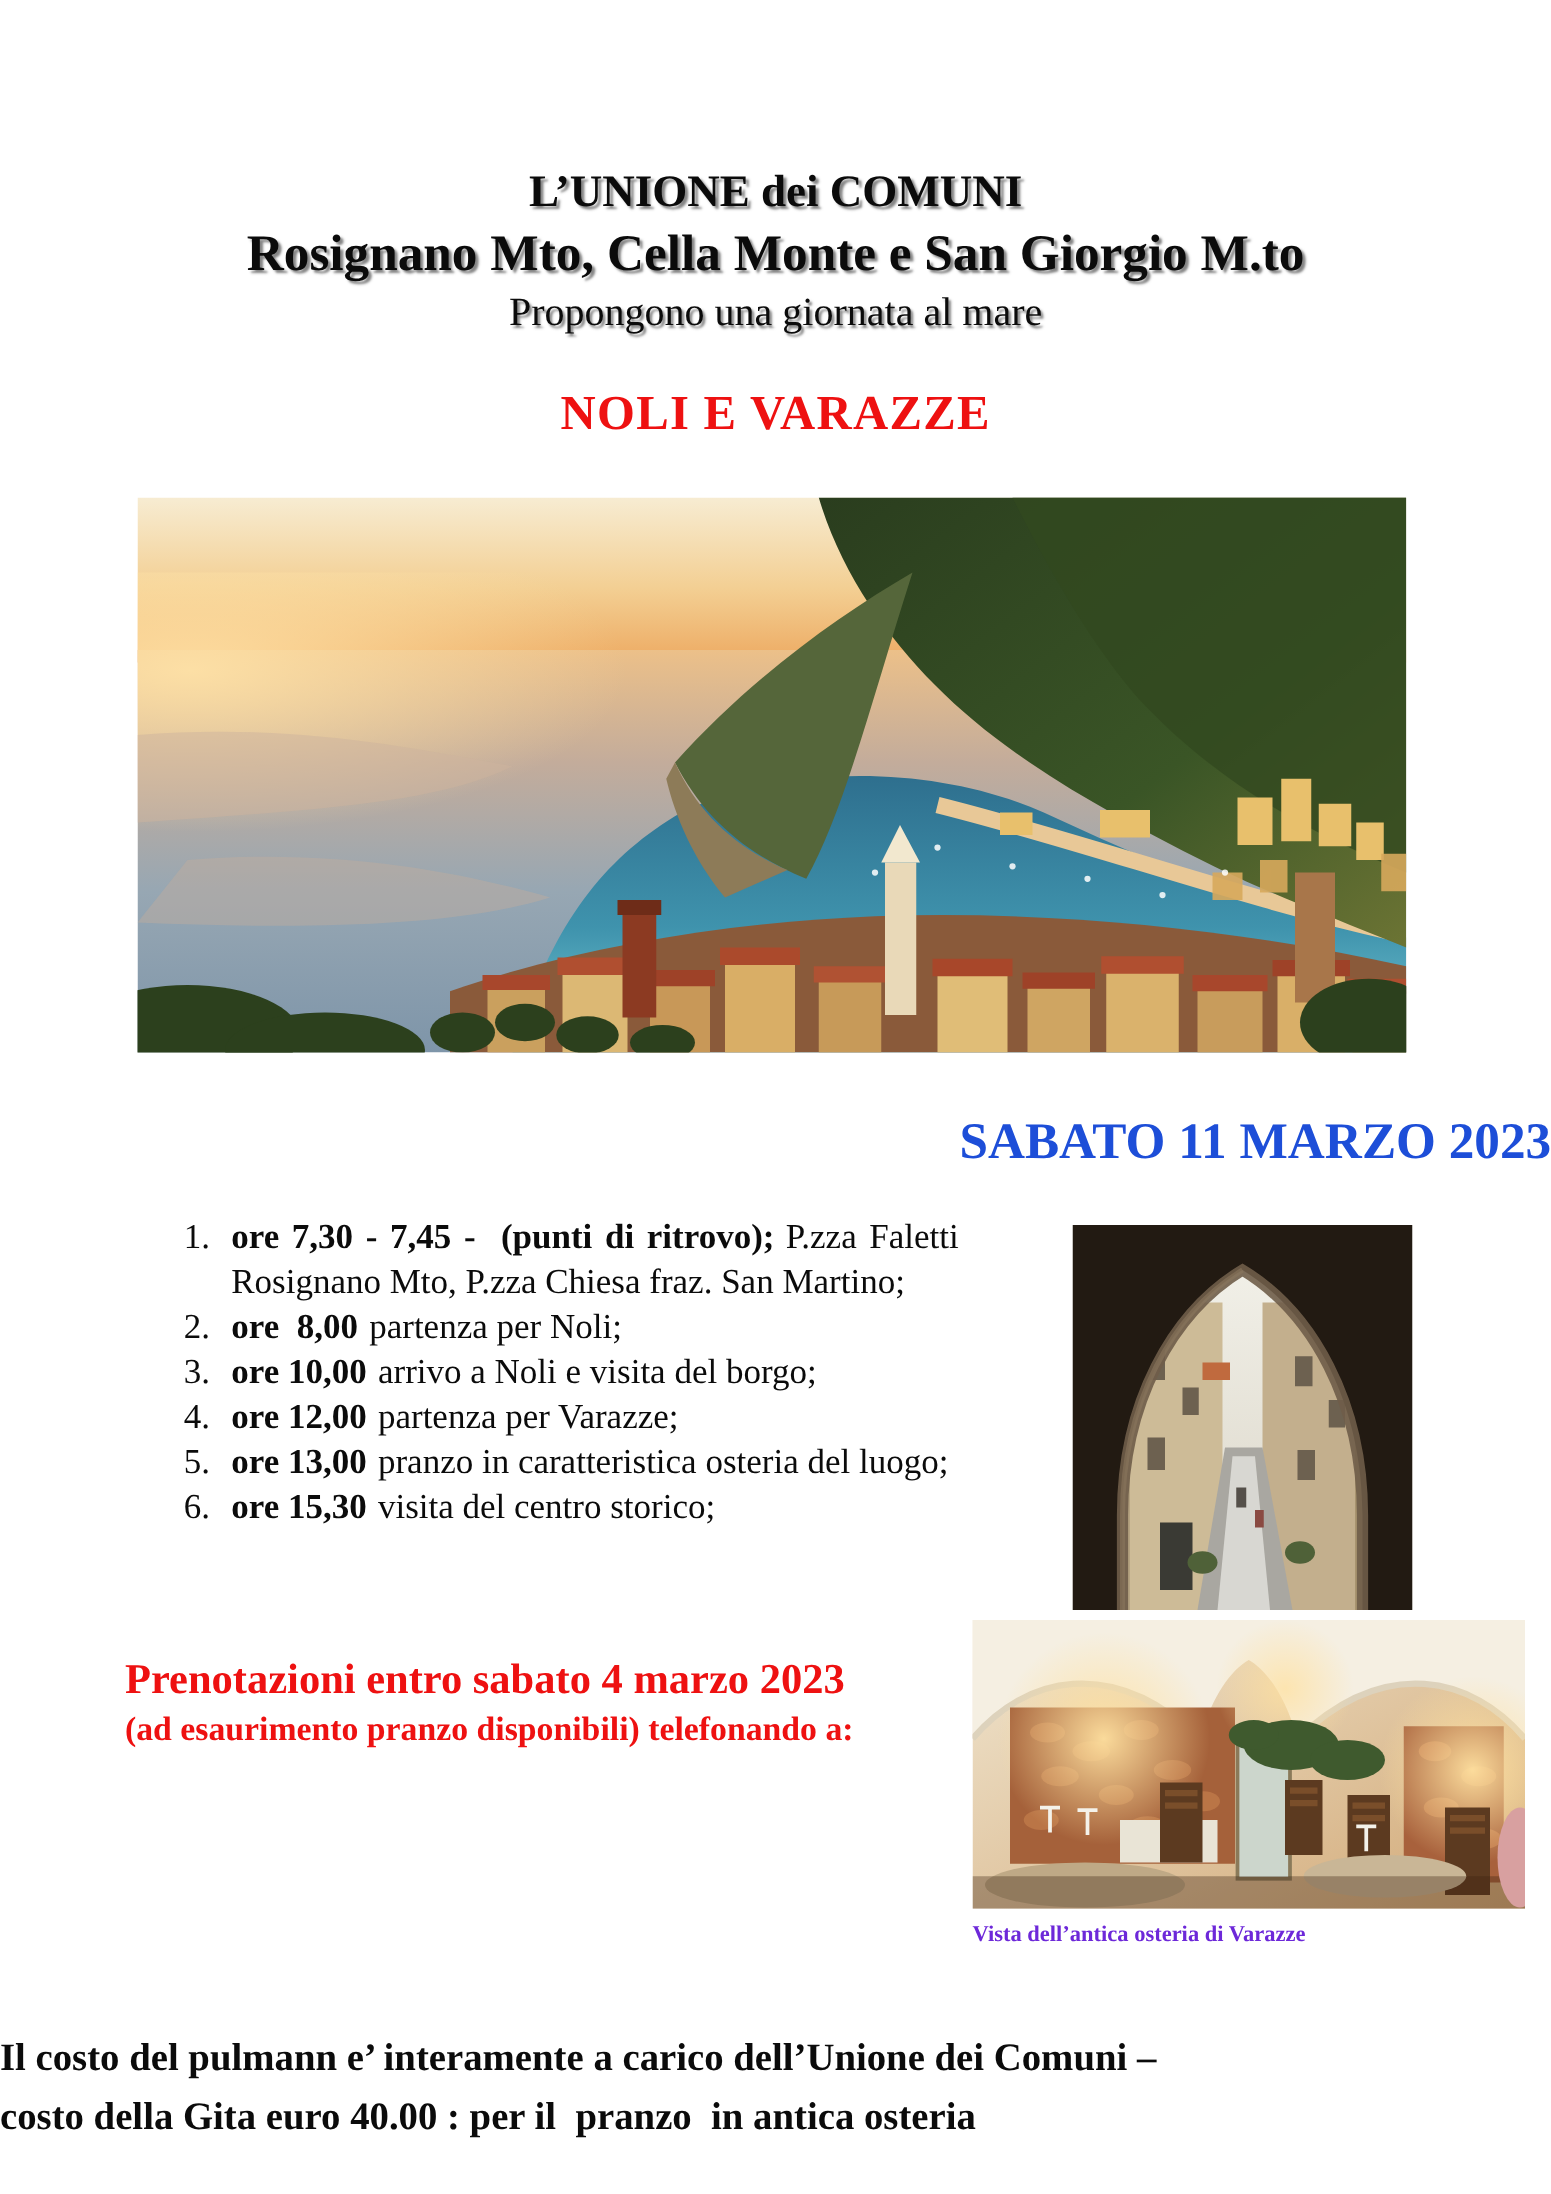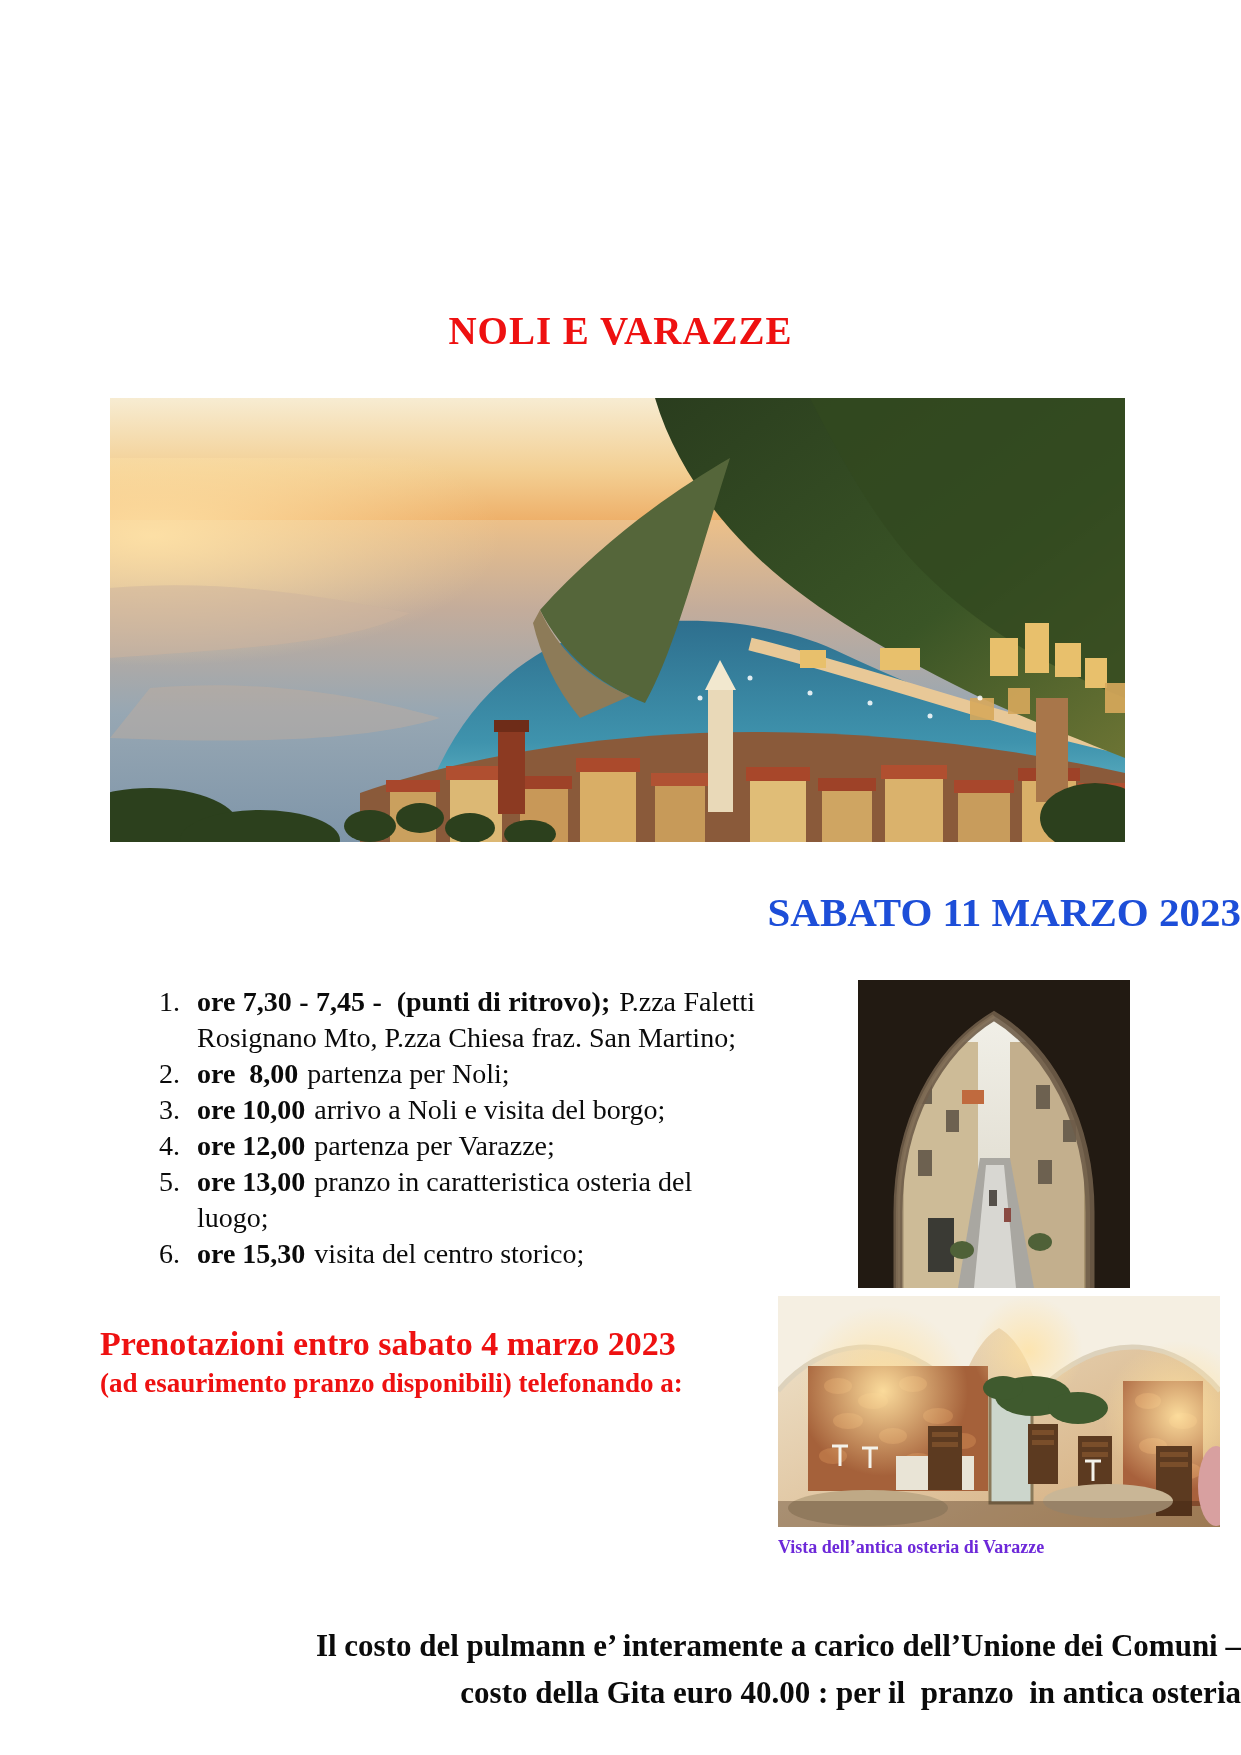--- a/index.html
+++ b/index.html
@@ -42,45 +42,50 @@
   #osteria-photo{ left:778px; top:1296px; width:442px;  height:231px; }
   .osteria-caption {
     position:absolute; left:778px; top:1537px; width:442px; text-align:left;
     font-size:18px; font-weight:bold; color:#6d28d9;
   }
   
   .itinerary {
     position:absolute; left:143px; top:968px; width:628px;
     font-size:28px; line-height:36px;
   }
-  .itinerary ol { list-style:none; margin:16px; padding:0; }
+  .itinerary ol { list-style:none; margin:4px; padding:0; }
   .itinerary li { padding-left:38px; margin:0; }
   .itinerary li.justify { text-align:justify; }
   .it-num { display:inline-block; width:38px; margin-left:-38px; }
   .it-time { white-space:pre-wrap; margin-right:9px; }
   .it-text { white-space:normal; }
   
   .booking { position:absolute; left:100px; top:1322px; width:680px; }
   .booking-heading { font-size:34px; font-weight:bold; color:#ee1111; line-height:44px; }
   .booking-subheading { font-size:27px; font-weight:bold; color:#ee1111; line-height:34px; }
   .contacts { margin-top:16px; font-size:28px; line-height:37px; }
   .contact-row { padding-left:44px; }
   .contact-label { display:inline-block; width:44px; margin-left:-44px; }
   
   .footer {
-    position:absolute; top:1622px; left:0; width:100%; text-align:right;
+    position:absolute; top:1622px; left:0; width:100%; text-align:left;
     font-size:31px; font-weight:bold; line-height:47px;
   }
   .footer div { white-space:pre-wrap; }
 </style>
 </head>
 <body>
 
 <div class="page">
 
+  <div class="header">
+    <div class="title1">L’UNIONE dei COMUNI</div>
+    <div class="title2">Rosignano Mto, Cella Monte e San Giorgio M.to</div>
+    <div class="title3">Propongono una giornata al mare</div>
+  </div>
   <div class="destination">NOLI E VARAZZE</div>
 
   <span class="photo" id="main-photo">
     <svg width="1015" height="444" viewBox="0 0 1015 444" xmlns="http://www.w3.org/2000/svg">
       <defs>
         <linearGradient id="skyg" x1="0" y1="0" x2="0" y2="1">
           <stop offset="0" stop-color="#f7ecd2"></stop>
             <stop offset="0.55" stop-color="#f3cf93"></stop>
             <stop offset="1" stop-color="#edaa62"></stop>
         </linearGradient>

